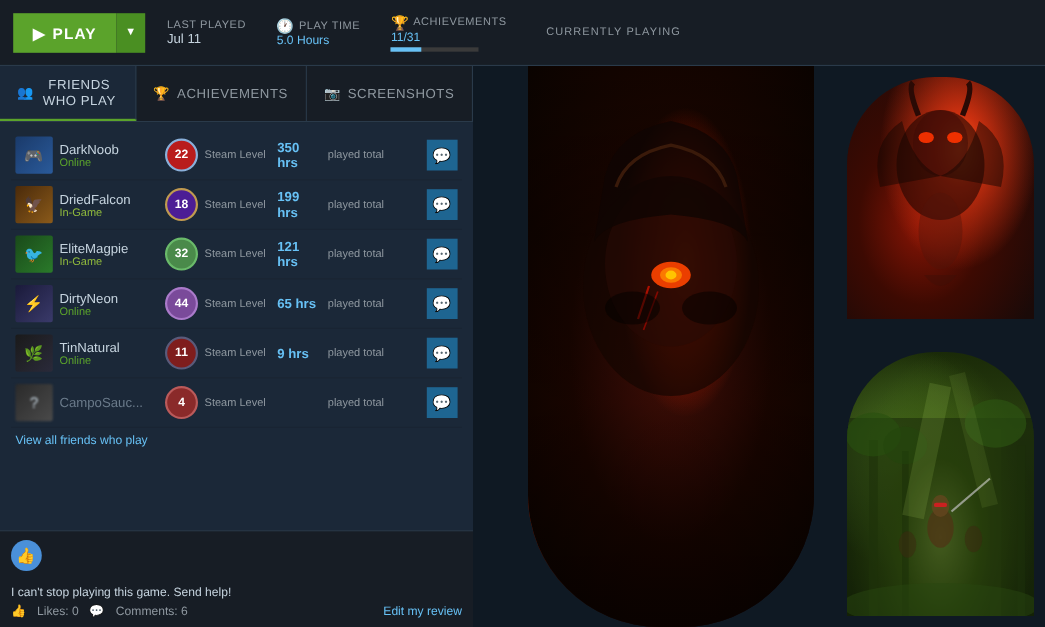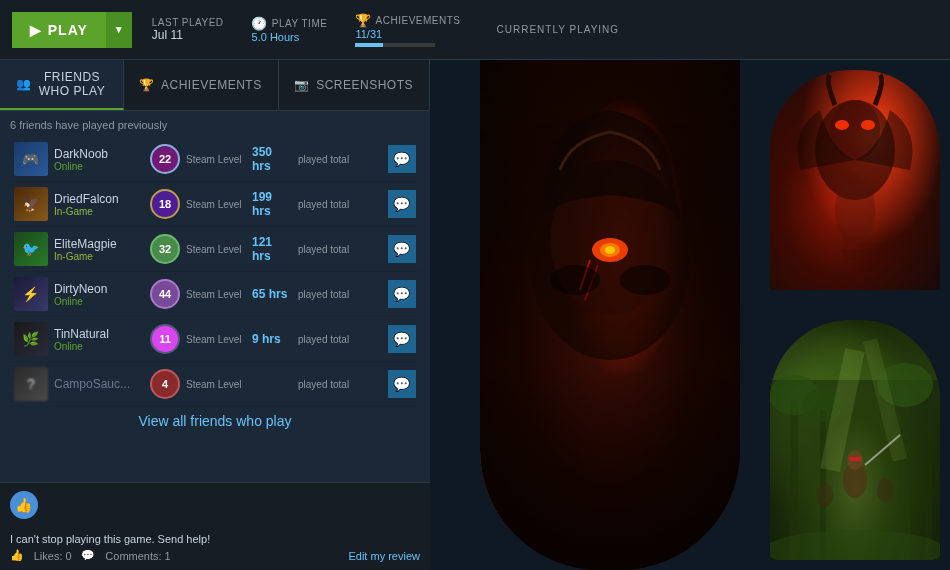--- a/index.html
+++ b/index.html
@@ -230,23 +230,23 @@
       display: flex;
       align-items: center;
       justify-content: center;
       cursor: pointer;
       flex-shrink: 0;
       color: #67c1f5;
       font-size: 14px;
     }
 
     .view-all {
-      font-size: 14px;
+      font-size: 11px;
       color: #67c1f5;
-      text-align: center;
+      text-align: left;
       padding: 6px 4px;
       cursor: pointer;
     }
 
     
     .recommended-section {
       background: #171d25;
       border-top: 1px solid #2a3a4a;
       padding: 8px 10px;
     }
@@ -446,29 +446,28 @@
         <span>ACHIEVEMENTS</span>
       </button>
       <button class="tab-btn">
         <span>📷</span>
         <span>SCREENSHOTS</span>
       </button>
     </div>
 
 
     <div class="friends-section">
-      <div class="friends-header">6 friends have played previously</div>
 
       <div class="friend-row">
         <div class="friend-avatar avatar-blue">🎮</div>
         <div class="friend-info">
           <div class="friend-name">DarkNoob</div>
           <div class="friend-status status-online">Online</div>
         </div>
-        <div class="level-badge" style="background:#701a75;border:2px solid #8ab0da;">22</div>
+        <div class="level-badge" style="background:#b91c1c;border:2px solid #8ab0da;">22</div>
         <div class="steam-level-label">Steam Level</div>
         <div class="friend-hours">350 hrs</div>
         <div class="friend-hours-label">played total</div>
         <div class="chat-btn">💬</div>
       </div>
 
       <div class="friend-row">
         <div class="friend-avatar avatar-orange">🦅</div>
         <div class="friend-info">
           <div class="friend-name">DriedFalcon</div>
@@ -506,21 +505,21 @@
         <div class="friend-hours-label">played total</div>
         <div class="chat-btn">💬</div>
       </div>
 
       <div class="friend-row">
         <div class="friend-avatar" style="background:linear-gradient(135deg,#1a1a1a,#2a2a3a);">🌿</div>
         <div class="friend-info">
           <div class="friend-name">TinNatural</div>
           <div class="friend-status status-online">Online</div>
         </div>
-        <div class="level-badge" style="background:#d946ef;border:2px solid #5a5a7a;">11</div>
+        <div class="level-badge" style="background:#7f1d1d;border:2px solid #5a5a7a;">11</div>
         <div class="steam-level-label">Steam Level</div>
         <div class="friend-hours">9 hrs</div>
         <div class="friend-hours-label">played total</div>
         <div class="chat-btn">💬</div>
       </div>
 
       <div class="friend-row">
         <div class="friend-avatar" style="background:linear-gradient(135deg,#2a2a2a,#4a4a4a);filter:blur(1px);">?</div>
         <div class="friend-info">
           <div class="friend-name" style="color:#6a7a8a;">CampoSauc...</div>
@@ -539,21 +538,21 @@
     <div class="recommended-section">
       <div class="rec-header">
         <div class="rec-thumb">👍</div>
       </div>
       <div class="rec-text">I can't stop playing this game. Send help!</div>
       <div class="rec-actions">
         <div class="rec-likes">
           <span>👍</span>
           <span>Likes: 0</span>
           <span>💬</span>
-          <span>Comments: 1</span>
+          <span>Comments: 6</span>
         </div>
         <div class="edit-review">Edit my review</div>
       </div>
     </div>
   </div>
 
   <div class="right-panel">
 
     <div class="game-main-art">
       <div class="game-art-face">

